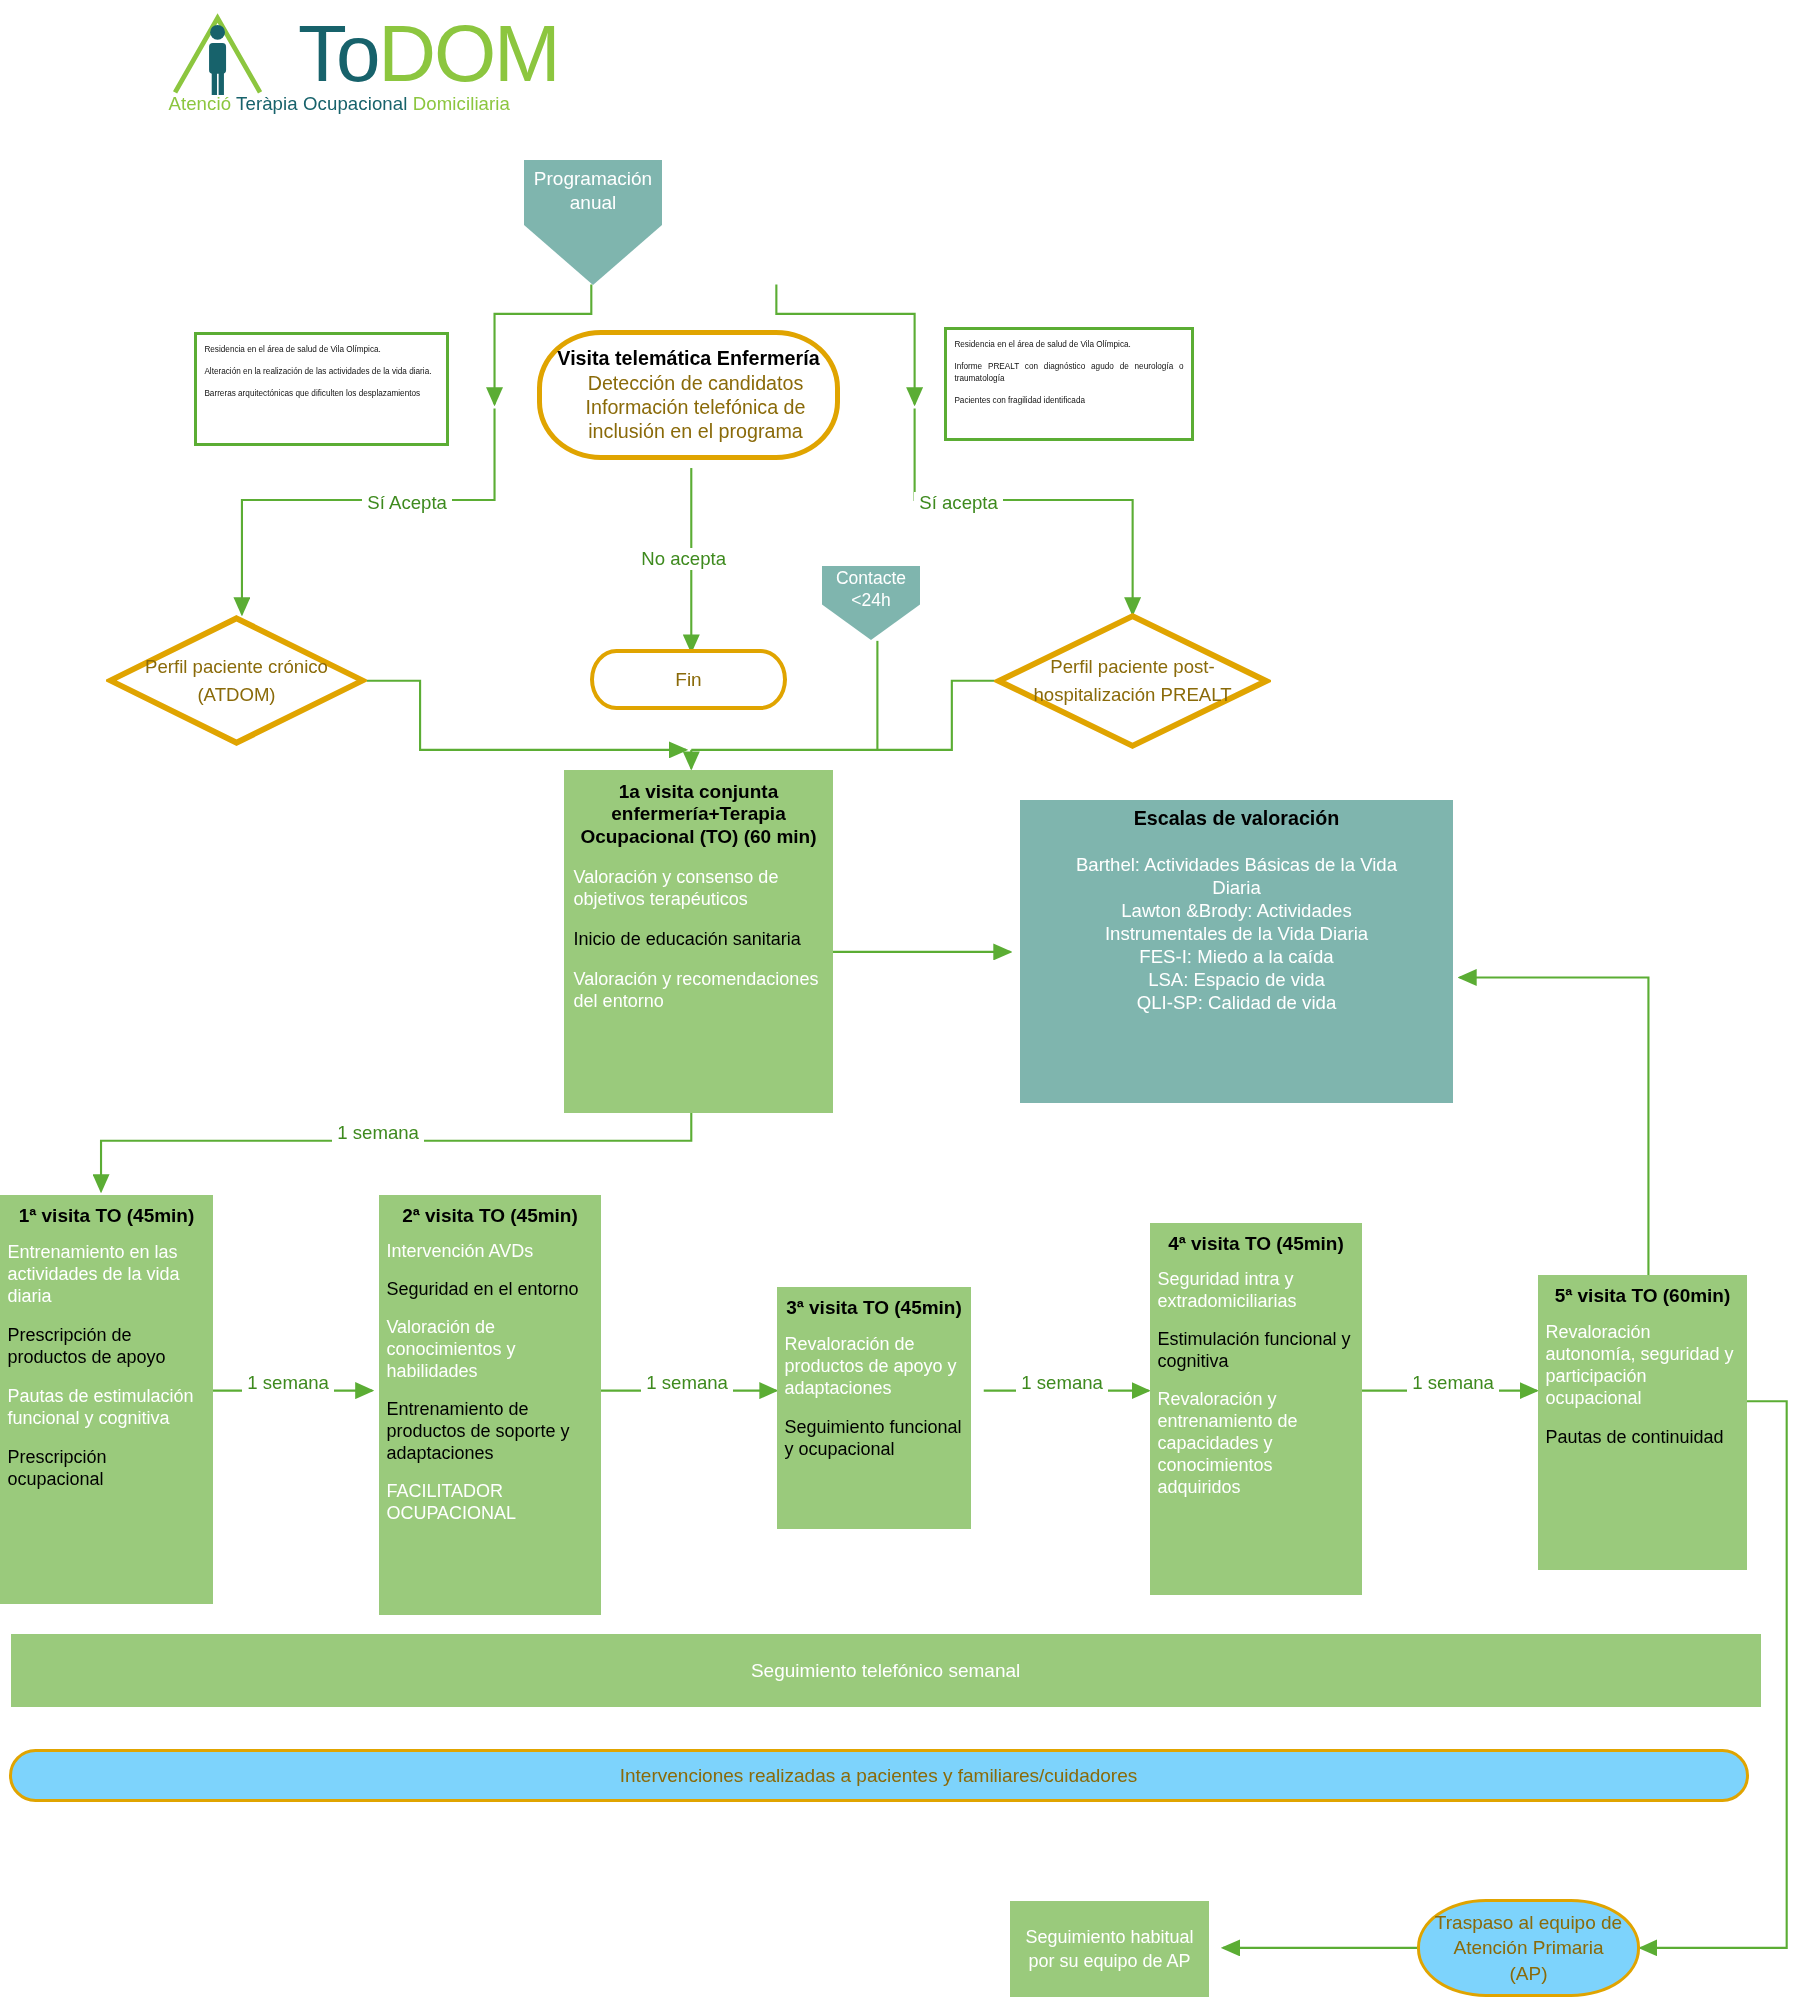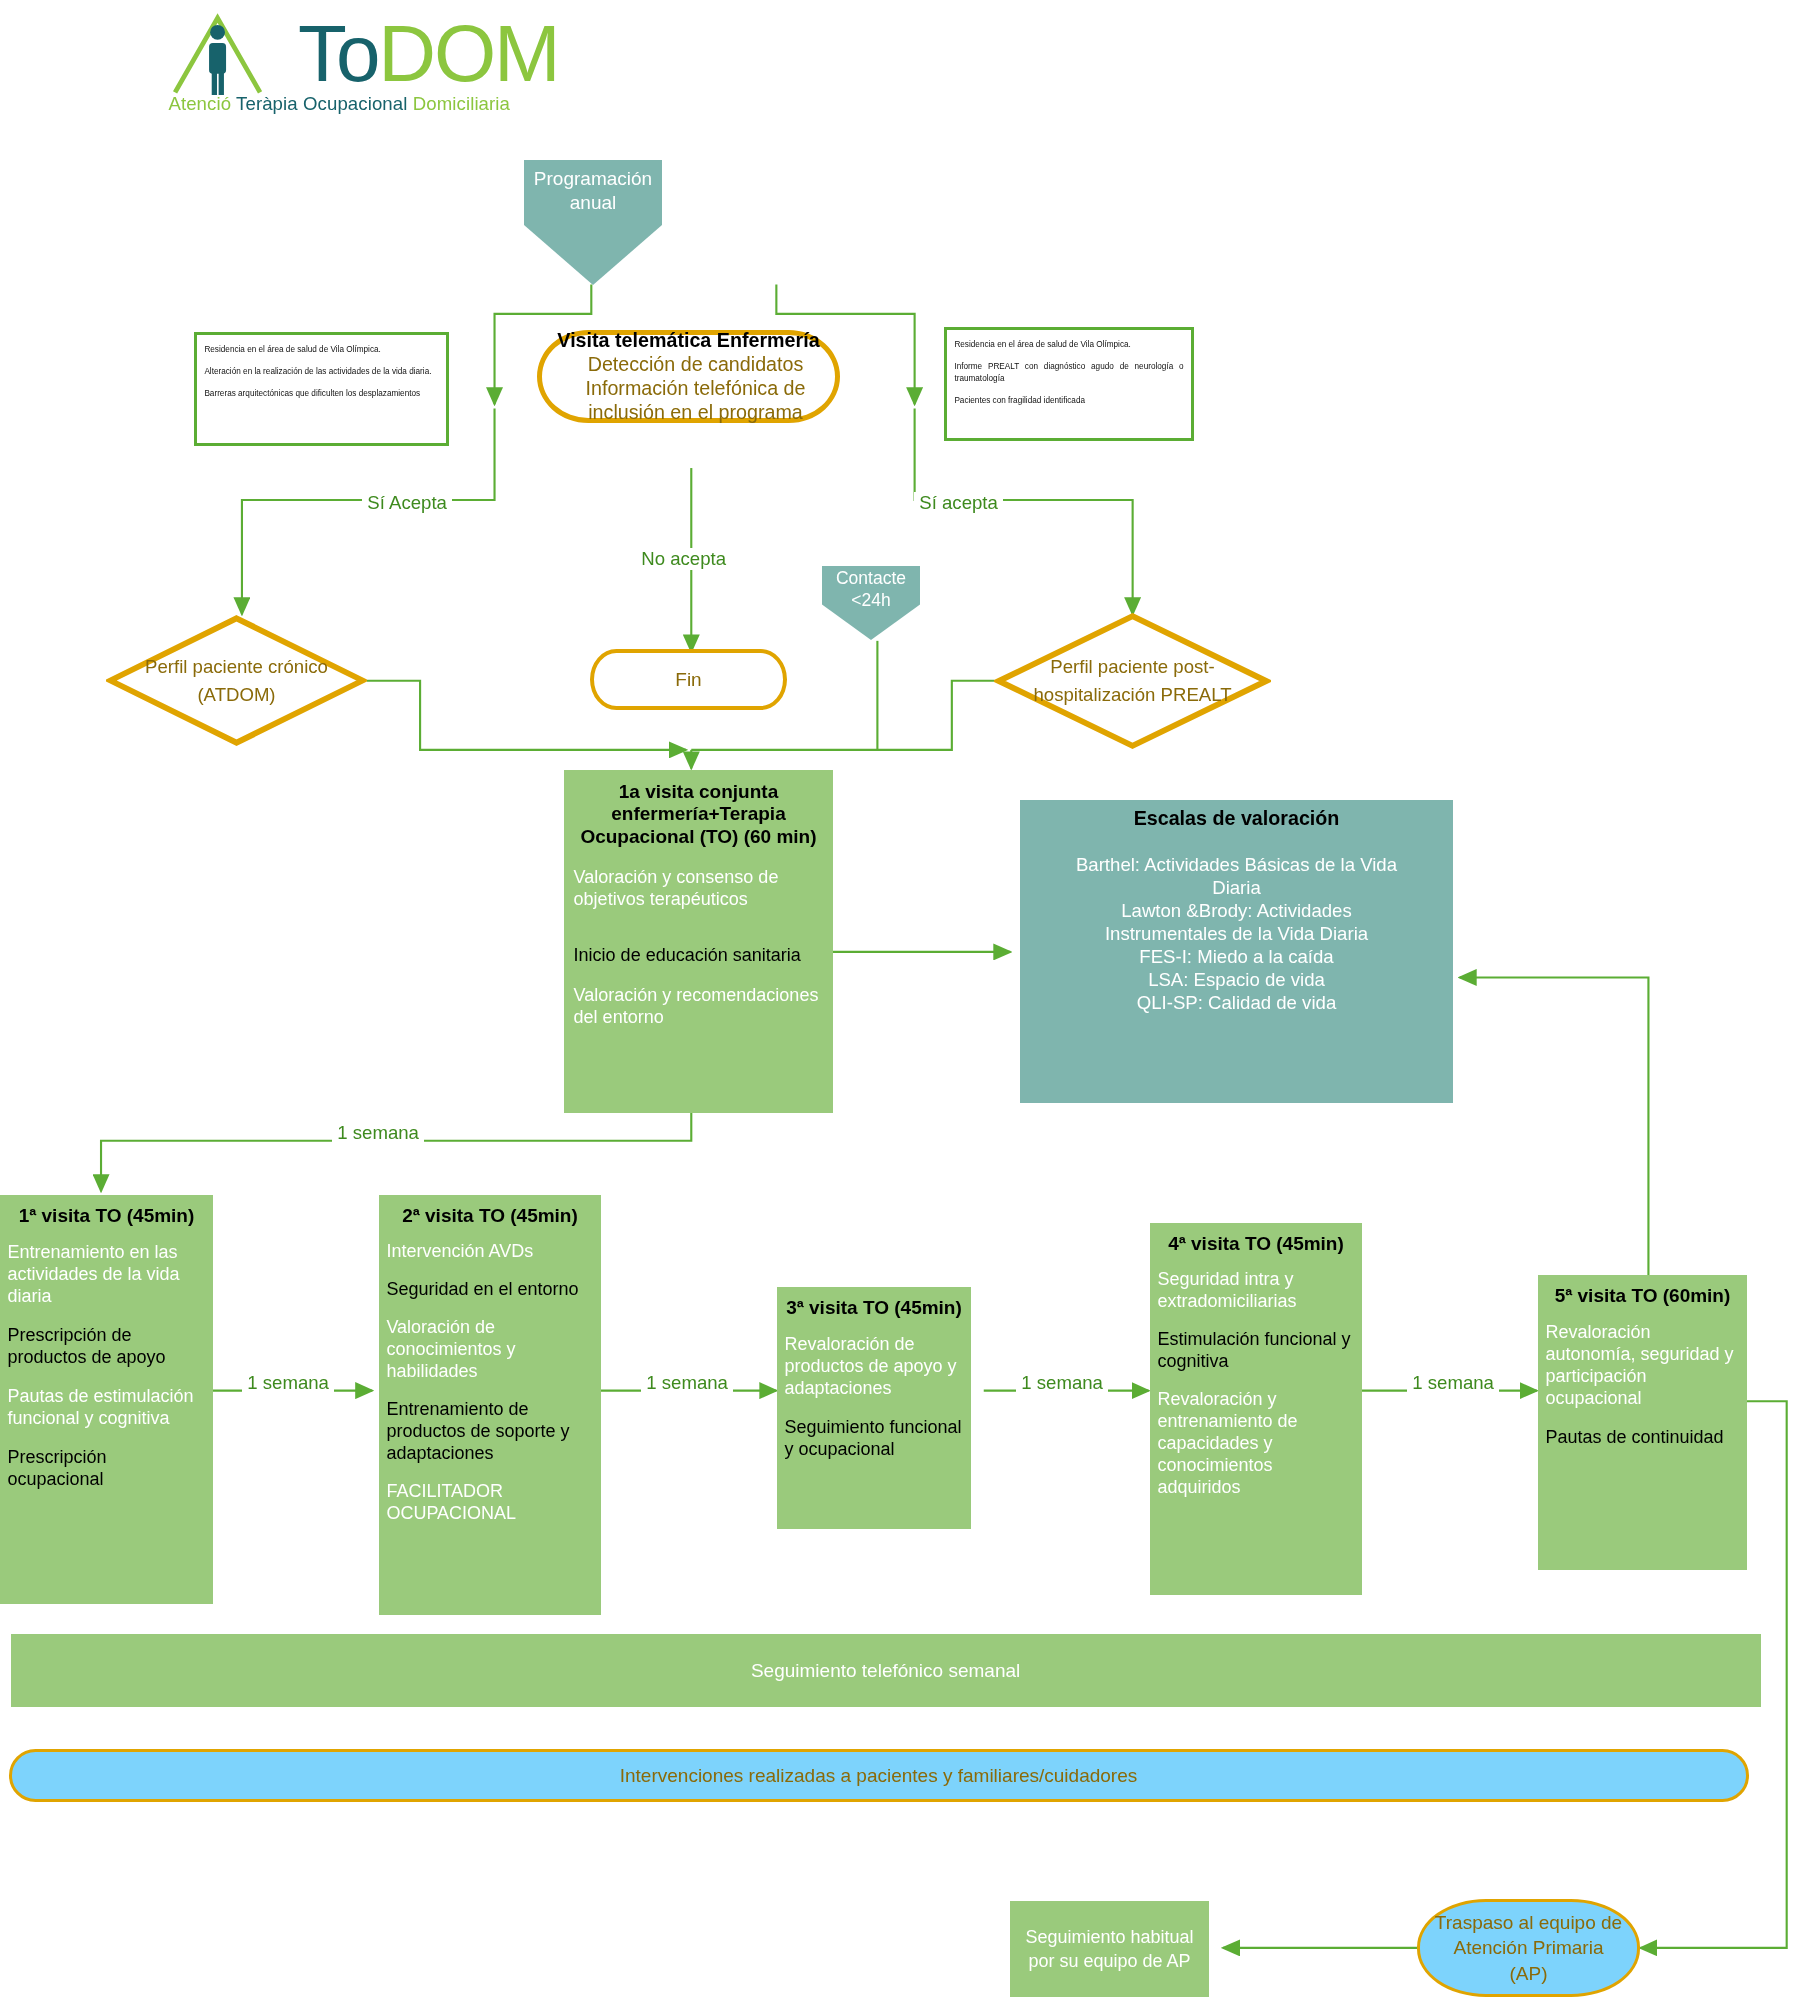--- a/index.html
+++ b/index.html
@@ -133,21 +133,21 @@
     <p>Residencia en el área de salud de Vila Olímpica.</p>
     <p>Alteración en la realización de las actividades de la vida diaria.</p>
     <p>Barreras arquitectónicas que dificulten los desplazamientos</p>
   </div>
   <div class="abs criteria" style="left:944px;top:327px;width:250px;height:114px;">
     <p>Residencia en el área de salud de Vila Olímpica.</p>
     <p>Informe PREALT con diagnóstico agudo de neurología o traumatología</p>
     <p>Pacientes con fragilidad identificada</p>
   </div>
 
-  <div class="abs oval" style="left:537px;top:330px;width:303px;height:93px;">
+  <div class="abs oval" style="left:537px;top:330px;width:303px;height:130px;">
     <div class="ttl">Visita telemática Enfermería</div>
     <div class="ln">Detección de candidatos</div>
     <div class="ln">Información telefónica de</div>
     <div class="ln">inclusión en el programa</div>
   </div>
 
   <div class="edge-label" style="left:362px;top:492px;">Sí Acepta</div>
   <div class="edge-label" style="left:914px;top:492px;">Sí acepta</div>
   <div class="edge-label" style="left:636px;top:548px;">No acepta</div>
   <div class="edge-label" style="left:332px;top:1122px;">1 semana</div>
@@ -182,21 +182,21 @@
 
   <div class="abs teal-arrow" style="left:822px;top:566px;width:98px;height:74px;">
     <span class="tx" style="font-size:17.5px;padding-top:2px;">Contacte &lt;24h</span>
   </div>
 
   <div class="abs gbox" style="left:564px;top:770px;width:269px;height:343px;padding:10.6px 9.6px;">
     <div class="hd">1a visita conjunta</div>
     <div class="hd">enfermería+Terapia</div>
     <div class="hd">Ocupacional (TO) (60 min)</div>
     <div style="height:18px"></div>
-    <div class="ln w" style="margin-bottom:34px;">Valoración y consenso de objetivos terapéuticos</div>
+    <div class="ln w" style="margin-bottom:18px;">Valoración y consenso de objetivos terapéuticos</div>
     <div class="ln k" style="margin-bottom:18px;">Inicio de educación sanitaria</div>
     <div class="ln w">Valoración y recomendaciones del entorno</div>
   </div>
 
   <div class="abs scales" style="left:1017px;top:800px;width:439px;height:303px;">
     <div class="inner">
       <div class="hd">Escalas de valoración</div>
       <div class="ln">Barthel: Actividades Básicas de la Vida</div>
       <div class="ln">Diaria</div>
       <div class="ln">Lawton &amp;Brody: Actividades</div>

